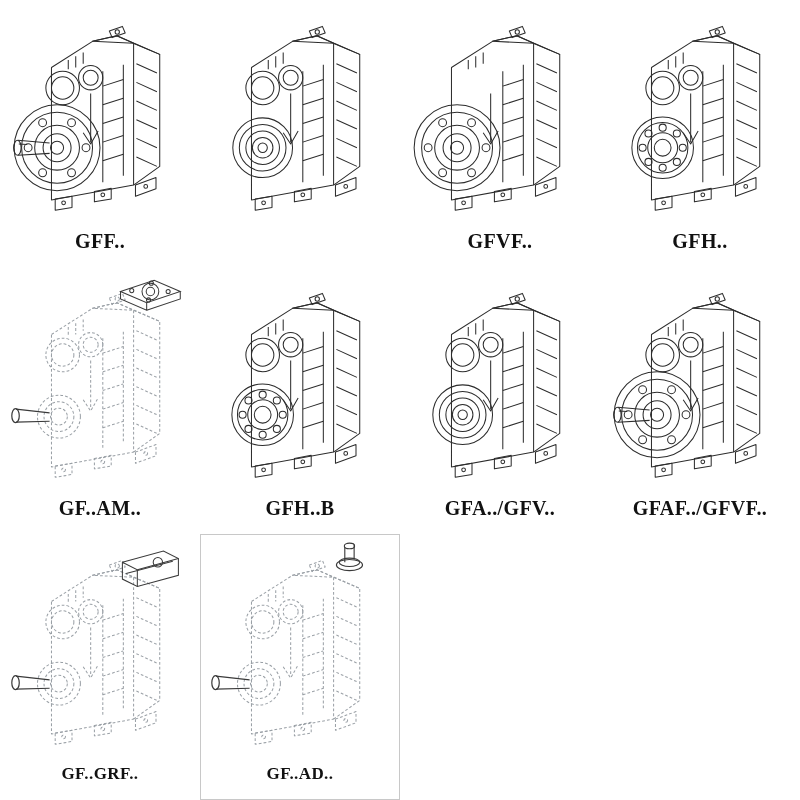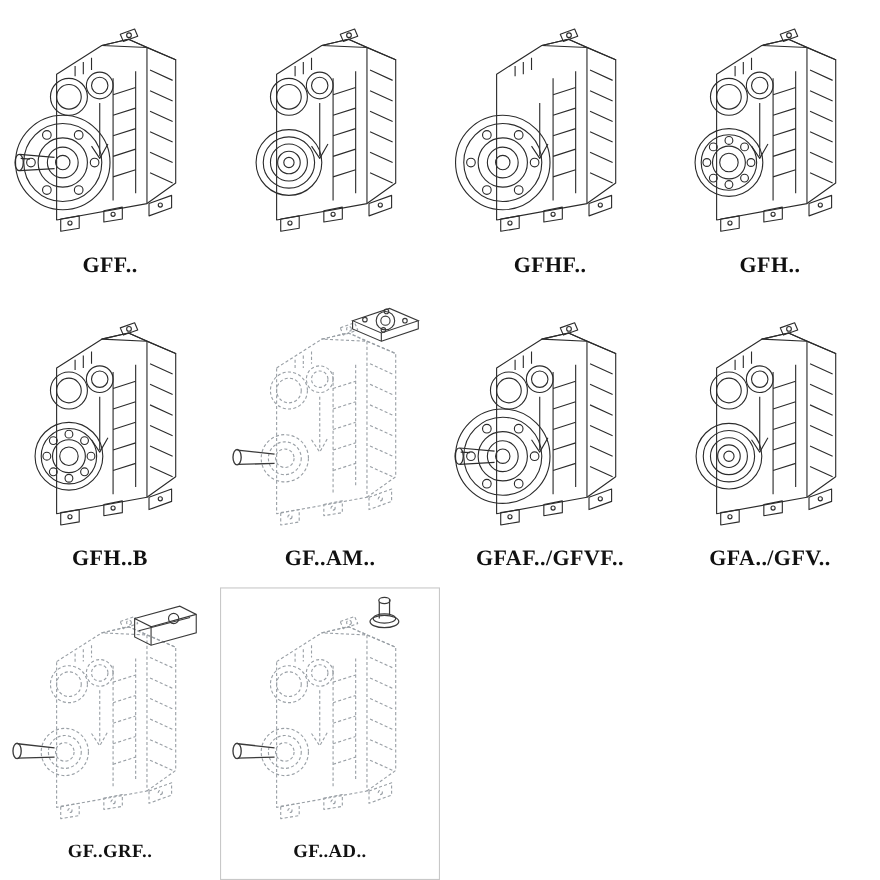--- a/index.html
+++ b/index.html
@@ -167,82 +167,82 @@
     </div>
 
 
     <div class="cell">
       <svg class="drawing" viewBox="0 0 200 240">
         <g class="solid-lines">
           <use href="#sym-housing"></use>
           <use href="#sym-flange"></use>
         </g>
       </svg>
-      <div class="label">GFHF..</div>
+      <div class="label">GFVF..</div>
     </div>
 
     <div class="cell">
       <svg class="drawing" viewBox="0 0 200 240">
         <g class="solid-lines">
           <use href="#sym-housing"></use>
           <use href="#sym-topcircles"></use>
           <use href="#sym-bearing"></use>
         </g>
       </svg>
       <div class="label">GFH..</div>
-    </div>
-
-    <div class="cell">
-      <svg class="drawing" viewBox="0 0 200 240">
-        <g class="solid-lines">
-          <use href="#sym-housing"></use>
-          <use href="#sym-topcircles"></use>
-          <use href="#sym-bearing"></use>
-        </g>
-      </svg>
-      <div class="label">GFH..B</div>
     </div>
 
     <div class="cell">
       <svg class="drawing" viewBox="0 0 200 240">
         <g class="dashed-lines">
           <use href="#sym-housing"></use>
           <use href="#sym-topcircles"></use>
           <use href="#sym-boss"></use>
         </g>
         <g class="attach-lines">
           <use href="#sym-outshaft"></use>
           <use href="#sym-topflange"></use>
         </g>
       </svg>
       <div class="label">GF..AM..</div>
     </div>
 
+    <div class="cell">
+      <svg class="drawing" viewBox="0 0 200 240">
+        <g class="solid-lines">
+          <use href="#sym-housing"></use>
+          <use href="#sym-topcircles"></use>
+          <use href="#sym-bearing"></use>
+        </g>
+      </svg>
+      <div class="label">GFH..B</div>
+    </div>
+
+
+    <div class="cell">
+      <svg class="drawing" viewBox="0 0 200 240">
+        <g class="solid-lines">
+          <use href="#sym-housing"></use>
+          <use href="#sym-topcircles"></use>
+          <use href="#sym-bore"></use>
+        </g>
+      </svg>
+      <div class="label">GFA../GFV..</div>
+    </div>
 
     <div class="cell">
       <svg class="drawing" viewBox="0 0 200 240">
         <g class="solid-lines">
           <use href="#sym-housing"></use>
           <use href="#sym-topcircles"></use>
           <use href="#sym-flange"></use>
           <use href="#sym-shaft"></use>
         </g>
       </svg>
       <div class="label">GFAF../GFVF..</div>
-    </div>
-
-    <div class="cell">
-      <svg class="drawing" viewBox="0 0 200 240">
-        <g class="solid-lines">
-          <use href="#sym-housing"></use>
-          <use href="#sym-topcircles"></use>
-          <use href="#sym-bore"></use>
-        </g>
-      </svg>
-      <div class="label">GFA../GFV..</div>
     </div>
 
     <div class="cell">
       <svg class="drawing" viewBox="0 0 200 240">
         <g class="dashed-lines">
           <use href="#sym-housing"></use>
           <use href="#sym-topcircles"></use>
           <use href="#sym-boss"></use>
         </g>
         <g class="attach-lines">

